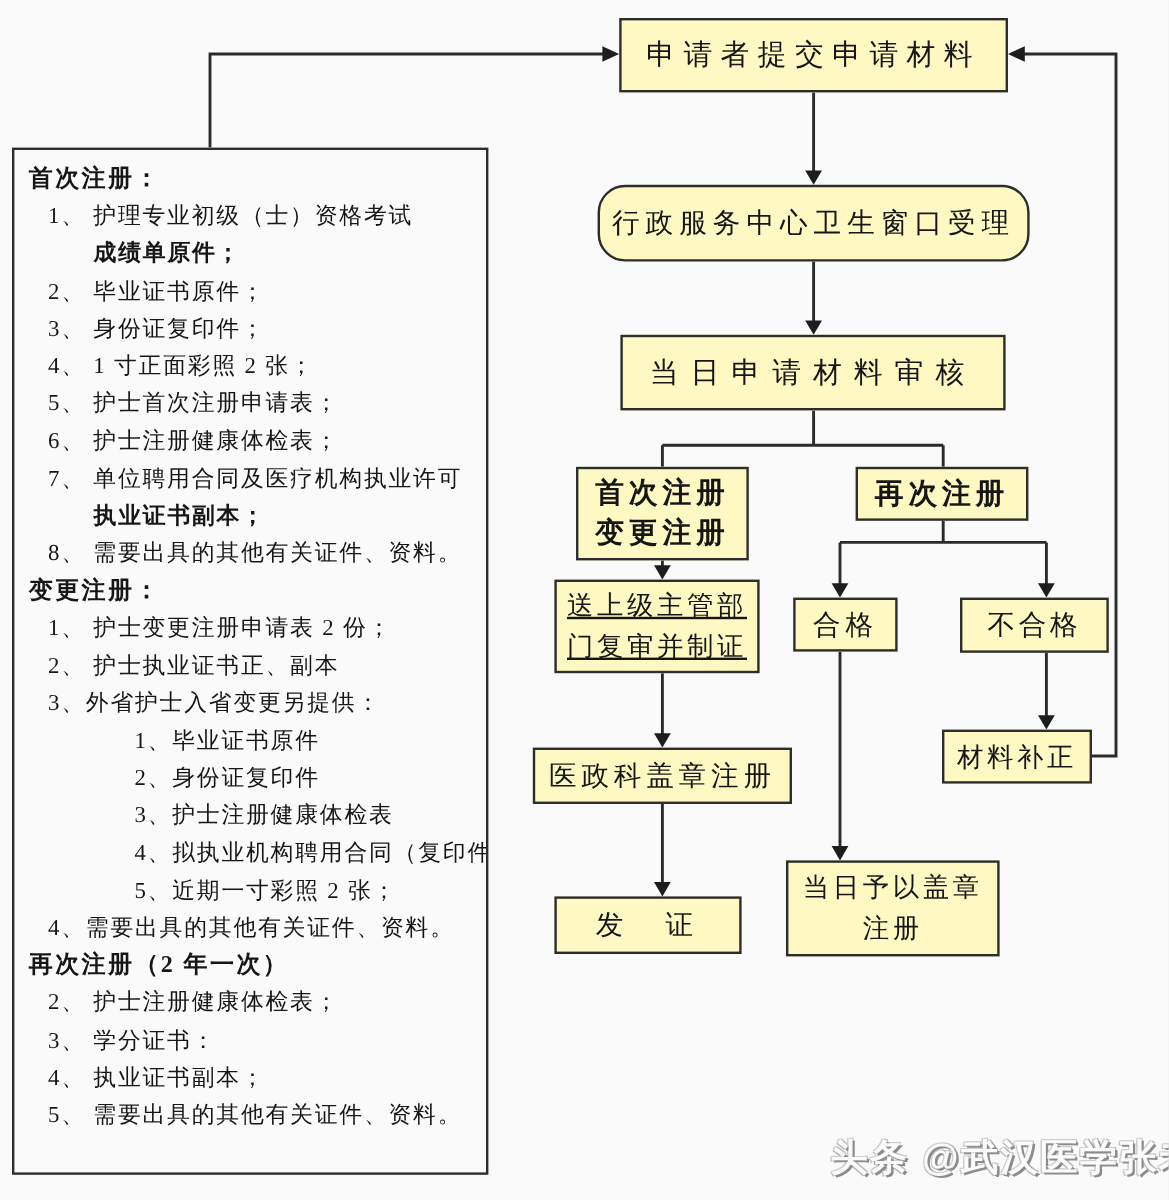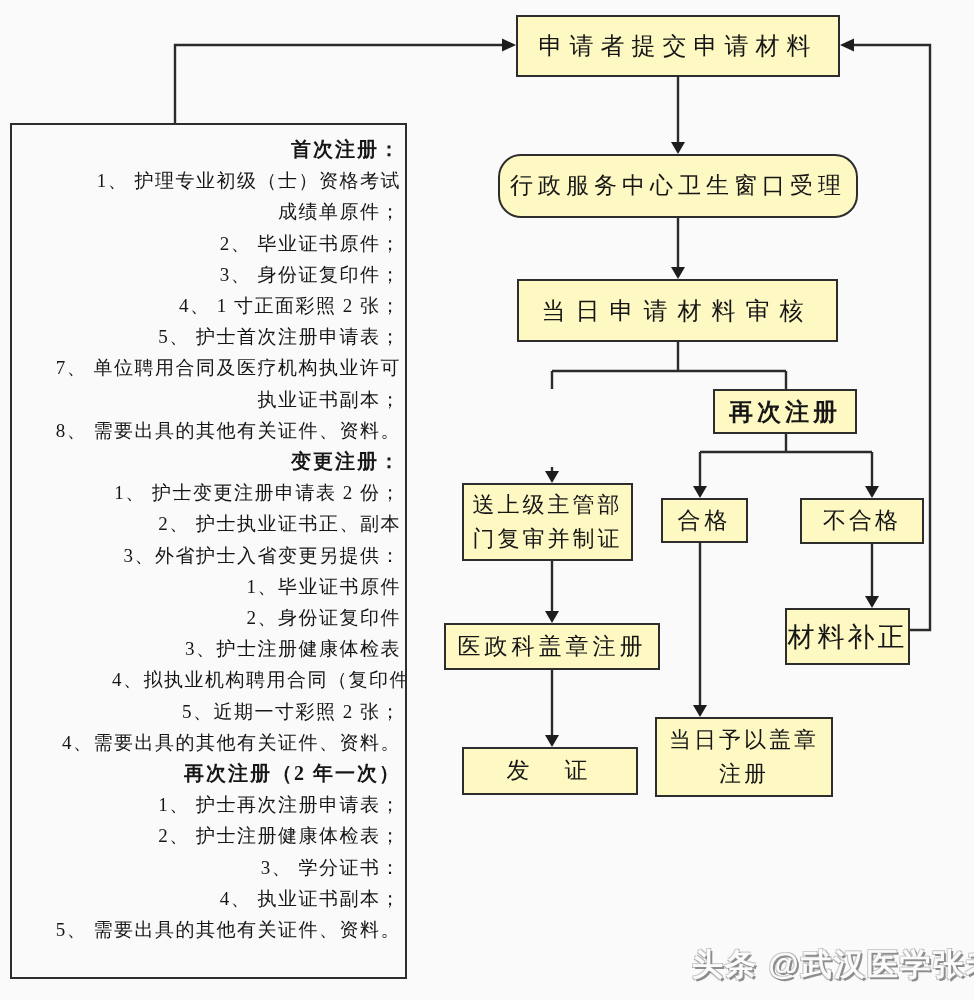--- a/index.html
+++ b/index.html
@@ -20,24 +20,24 @@
     text-align:center; font-size:23px; letter-spacing:5px; line-height:34px;
     white-space:nowrap;
   }
   .node.bold { font-weight:bold; font-size:24px; }
 
   .panel {
     position:absolute; left:10px; top:123px; width:397px; height:856px;
     box-sizing:border-box; border:2.5px solid #2d2d2d; background:#fbfafa;
     padding:9px 4px 0 12px; overflow:hidden;
   }
-  .pl { font-size:19px; line-height:31.2px; letter-spacing:1.5px; white-space:nowrap;text-align:right; }
+  .pl { font-size:19px; line-height:31.2px; letter-spacing:1.5px; white-space:nowrap; }
   .pl.h { font-weight:bold; font-size:20px; letter-spacing:2px; }
   .pl.i { padding-left:16px; }
-  .pl.c { padding-left:54px; }
+  .pl.c { padding-left:54px;font-weight:bold; }
   .pl.s { padding-left:88px; }
 
   .wm {
     position:absolute; left:692px; top:944px; white-space:nowrap;
     font-family:"Liberation Sans","DejaVu Sans",sans-serif;
     font-size:31px; font-weight:bold; letter-spacing:2px;
     color:#fbfbfb;
     text-shadow:2px 2px 0 #8d8d8d, -1px -1px 0 #cfcfcf, 1px -1px 0 #bdbdbd, -1px 1px 0 #bdbdbd;
   }
 </style>
@@ -83,64 +83,68 @@
   </svg>
 
   <div class="panel">
     <div class="pl h">首次注册：</div>
     <div class="pl i">1、 护理专业初级（士）资格考试</div>
     <div class="pl c">成绩单原件；</div>
     <div class="pl i">2、 毕业证书原件；</div>
     <div class="pl i">3、 身份证复印件；</div>
     <div class="pl i">4、 1 寸正面彩照 2 张；</div>
     <div class="pl i">5、 护士首次注册申请表；</div>
+    <div class="pl i">6、 护士注册健康体检表；</div>
     <div class="pl i">7、 单位聘用合同及医疗机构执业许可</div>
     <div class="pl c">执业证书副本；</div>
     <div class="pl i">8、 需要出具的其他有关证件、资料。</div>
     <div class="pl h">变更注册：</div>
     <div class="pl i">1、 护士变更注册申请表 2 份；</div>
     <div class="pl i">2、 护士执业证书正、副本</div>
     <div class="pl i">3、外省护士入省变更另提供：</div>
     <div class="pl s">1、毕业证书原件</div>
     <div class="pl s">2、身份证复印件</div>
     <div class="pl s">3、护士注册健康体检表</div>
     <div class="pl s">4、拟执业机构聘用合同（复印件）</div>
     <div class="pl s">5、近期一寸彩照 2 张；</div>
     <div class="pl i">4、需要出具的其他有关证件、资料。</div>
     <div class="pl h">再次注册（2 年一次）</div>
-    <div class="pl i">1、 护士再次注册申请表；</div>
     <div class="pl i">2、 护士注册健康体检表；</div>
     <div class="pl i">3、 学分证书：</div>
     <div class="pl i">4、 执业证书副本；</div>
     <div class="pl i">5、 需要出具的其他有关证件、资料。</div>
   </div>
 
   <div class="node" style="left:516px;top:15px;width:324px;height:62px;letter-spacing:7px;font-size:24px;">申请者提交申请材料</div>
 
   <div class="node" style="left:498px;top:154px;width:360px;height:64px;letter-spacing:5px;border-radius:23px;">行政服务中心卫生窗口受理</div>
 
   <div class="node" style="left:517px;top:279px;width:321px;height:63px;letter-spacing:10px;font-size:24px;">当日申请材料审核</div>
 
+  <div class="node bold" style="left:480px;top:389px;width:144px;height:78px;letter-spacing:4px;">
+    <div>首次注册</div>
+    <div>变更注册</div>
+  </div>
 
   <div class="node bold" style="left:713px;top:389px;width:144px;height:45px;letter-spacing:4px;">再次注册</div>
 
-  <div class="node" style="left:462px;top:483px;width:171px;height:78px;letter-spacing:3px;font-size:22px;">
+  <div class="node" style="left:462px;top:483px;width:171px;height:78px;letter-spacing:3px;font-size:22px;text-decoration:underline;">
     <div>送上级主管部</div>
     <div>门复审并制证</div>
   </div>
 
   <div class="node" style="left:661px;top:498px;width:87px;height:45px;letter-spacing:4px;">合格</div>
 
   <div class="node" style="left:800px;top:498px;width:124px;height:46px;letter-spacing:3px;">不合格</div>
 
-  <div class="node" style="left:785px;top:608px;width:125px;height:57px;letter-spacing:3px;font-size:27px;">材料补正</div>
+  <div class="node" style="left:785px;top:608px;width:125px;height:45px;letter-spacing:3px;font-size:22px;">材料补正</div>
 
   <div class="node" style="left:444px;top:623px;width:216px;height:47px;letter-spacing:4px;">医政科盖章注册</div>
 
-  <div class="node" style="left:462px;top:747px;width:176px;height:48px;letter-spacing:6px;">发　证</div>
+  <div class="node" style="left:462px;top:747px;width:156px;height:48px;letter-spacing:6px;">发　证</div>
 
   <div class="node" style="left:655px;top:717px;width:178px;height:80px;letter-spacing:3px;font-size:22px;">
     <div>当日予以盖章</div>
     <div>注册</div>
   </div>
 
   <div class="wm">头条 @武汉医学张老师</div>
 
 </div>
 

